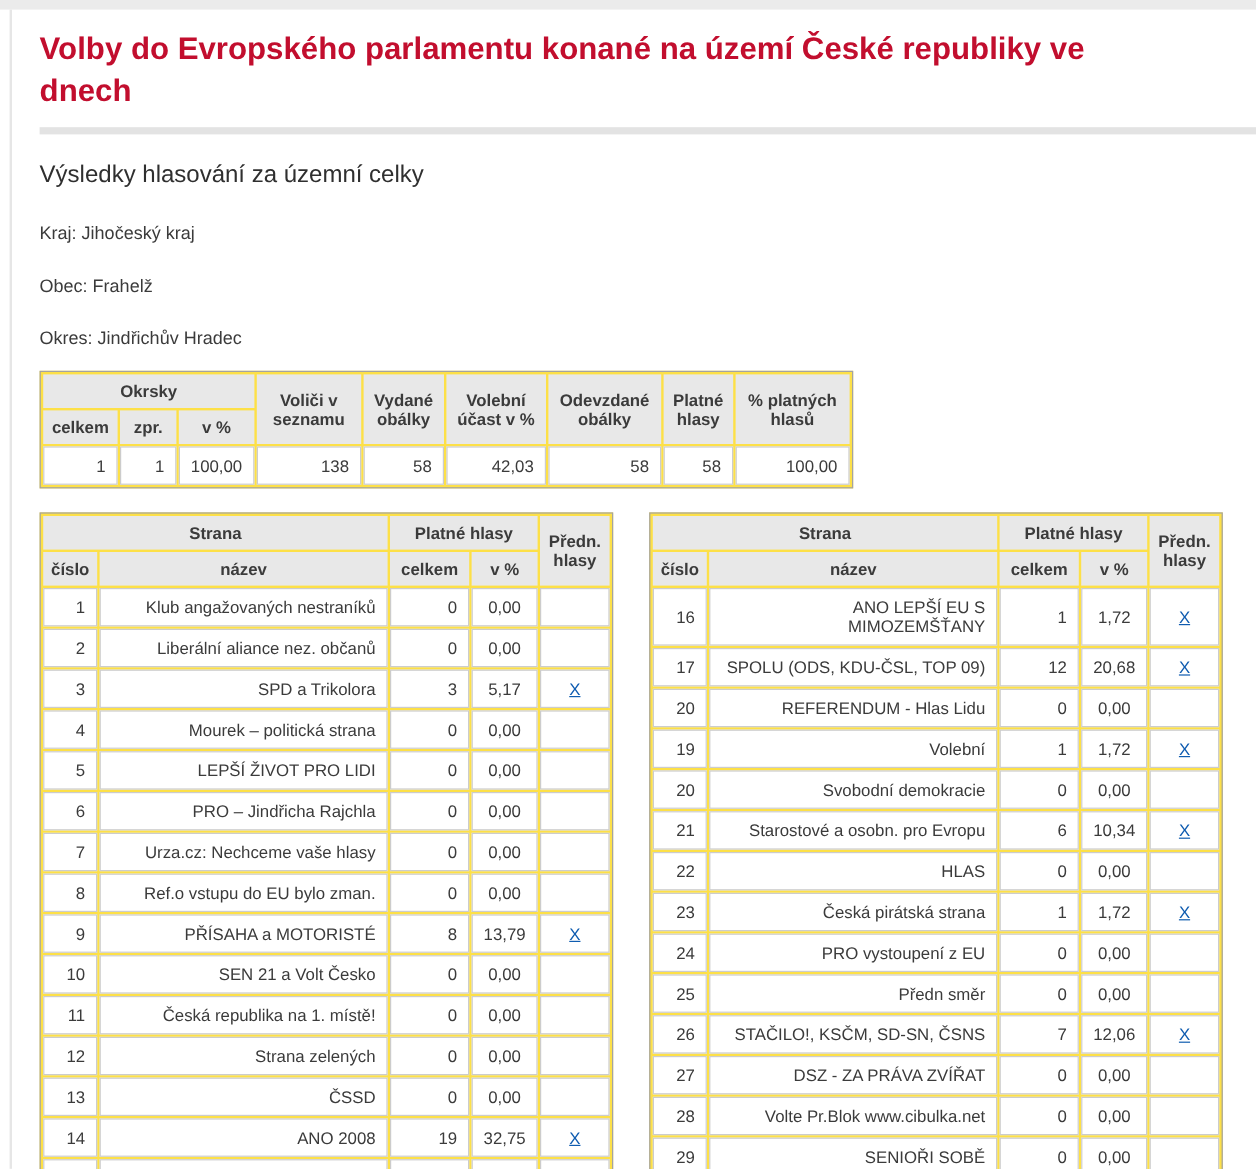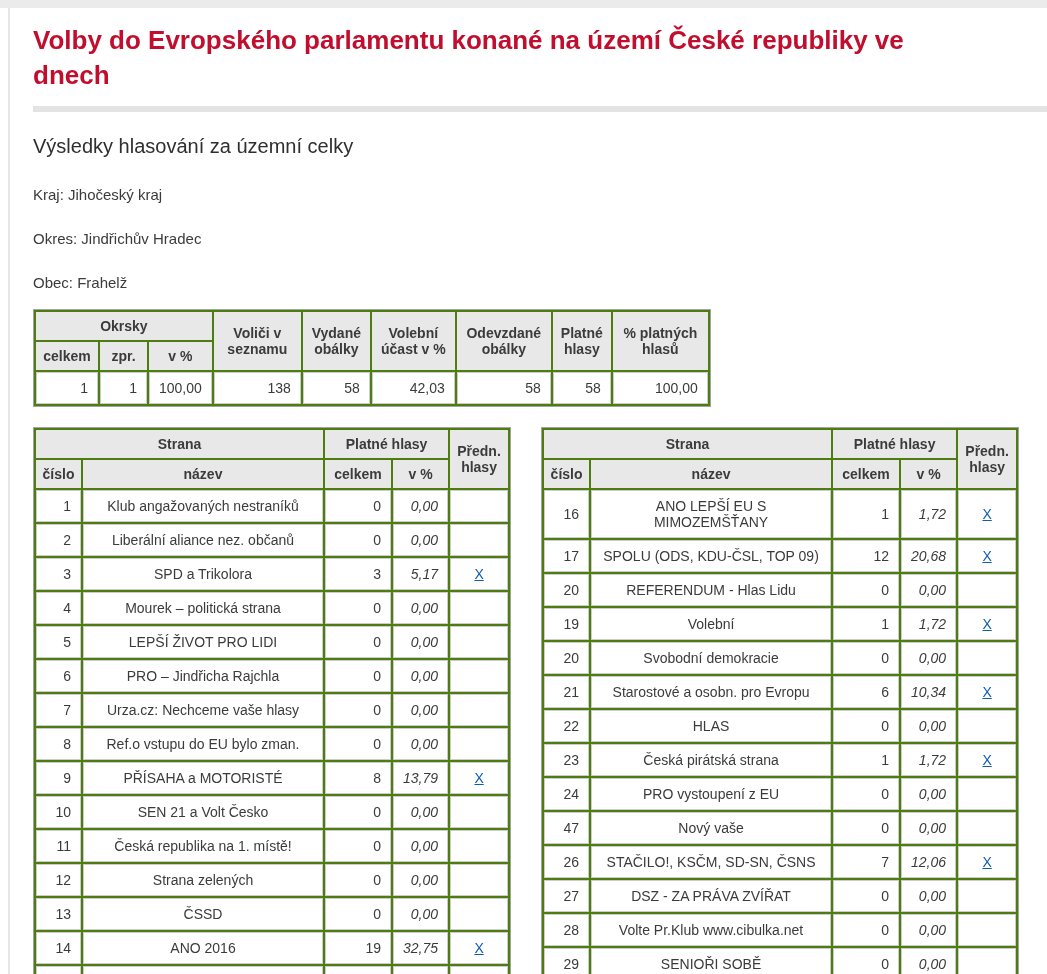--- a/index.html
+++ b/index.html
@@ -22,59 +22,59 @@
   .content{padding-left:33px;}
   .page-title{
     margin:15px 0 0;font-size:26px;line-height:35px;font-weight:700;color:var(--red);
     padding-right:60px;
   }
   .divider{height:6px;background:#e3e3e3;margin-top:13px;}
   .section-heading{font-size:20px;font-weight:400;color:#2f2f2f;margin:23px 0 16px;}
   .meta-line{font-size:15px;margin-top:27px;}
   .meta-line.first{margin-top:28px;}
 
-  table{border-collapse:separate;border-spacing:2px;border:1px solid var(--table-border);background:#4d7c0f;}
+  table{border-collapse:separate;border-spacing:2px;border:1px solid var(--table-border);background:#fde047;}
   th{
     background:var(--header-bg);font-size:14px;font-weight:700;text-align:center;
     vertical-align:middle;padding:6px 4px;color:var(--text);line-height:16px;
   }
   td{
     border:1px solid var(--cell-border);font-size:14px;color:var(--text);
     padding:7px 9px;line-height:16px;background:#fff;vertical-align:middle;
   }
   .summary-table{margin-top:18px;}
   .summary-table td{text-align:right;}
 
   .tables-row{display:flex;gap:30px;margin-top:20px;align-items:flex-start;}
   .party-table td.cell-num{text-align:right;}
-  .party-table td.cell-name{text-align:center;}
+  .party-table td.cell-name{text-align:right;}
   .party-table td.cell-total{text-align:right;}
-  .party-table td.cell-pct{text-align:right;font-style:italic;}
+  .party-table td.cell-pct{text-align:center;}
   .party-table td.cell-pref{text-align:center;padding:7px 4px;}
   a.pref-link{color:var(--link);text-decoration:underline;font-weight:400;}
 </style>
 </head>
 <body>
 
 <div class="top-strip"></div>
 <div class="left-line"></div>
 
 <div class="content">
 
   <h1 class="page-title">
     <span>Volby do Evropského parlamentu konané na území České republiky ve dnech</span><br>
   </h1>
 
   <div class="divider"></div>
 
   <h2 class="section-heading">Výsledky hlasování za územní celky</h2>
 
   <div class="meta-line first">Kraj: Jihočeský kraj</div>
+  <div class="meta-line">Obec: Frahelž</div>
   <div class="meta-line">Okres: Jindřichův Hradec</div>
-  <div class="meta-line">Obec: Frahelž</div>
 
   <table class="summary-table">
     <colgroup>
       <col style="width:62px">
         <col style="width:47px">
         <col style="width:56px">
       <col style="width:87px">
         <col style="width:67px">
         <col style="width:83px">
       <col style="width:94px">
@@ -222,21 +222,21 @@
   </tr>
           <tr>
     <td class="cell-num">13</td>
     <td class="cell-name">ČSSD</td>
     <td class="cell-total">0</td>
     <td class="cell-pct">0,00</td>
     <td class="cell-pref"></td>
   </tr>
           <tr>
     <td class="cell-num">14</td>
-    <td class="cell-name">ANO 2016</td>
+    <td class="cell-name">ANO 2008</td>
     <td class="cell-total">19</td>
     <td class="cell-pct">32,75</td>
     <td class="cell-pref"><a class="pref-link" href="#">X</a></td>
   </tr>
           <tr>
     <td class="cell-num">15</td>
     <td class="cell-name">ALIANCE ZA NEZÁVISLOST ČR</td>
     <td class="cell-total">0</td>
     <td class="cell-pct">0,00</td>
     <td class="cell-pref"></td>
@@ -323,43 +323,43 @@
     <td class="cell-pref"><a class="pref-link" href="#">X</a></td>
   </tr>
           <tr>
     <td class="cell-num">24</td>
     <td class="cell-name">PRO vystoupení z EU</td>
     <td class="cell-total">0</td>
     <td class="cell-pct">0,00</td>
     <td class="cell-pref"></td>
   </tr>
           <tr>
-    <td class="cell-num">47</td>
-    <td class="cell-name">Nový vaše</td>
+    <td class="cell-num">25</td>
+    <td class="cell-name">Předn směr</td>
     <td class="cell-total">0</td>
     <td class="cell-pct">0,00</td>
     <td class="cell-pref"></td>
   </tr>
           <tr>
     <td class="cell-num">26</td>
     <td class="cell-name">STAČILO!, KSČM, SD-SN, ČSNS</td>
     <td class="cell-total">7</td>
     <td class="cell-pct">12,06</td>
     <td class="cell-pref"><a class="pref-link" href="#">X</a></td>
   </tr>
           <tr>
     <td class="cell-num">27</td>
     <td class="cell-name">DSZ - ZA PRÁVA ZVÍŘAT</td>
     <td class="cell-total">0</td>
     <td class="cell-pct">0,00</td>
     <td class="cell-pref"></td>
   </tr>
           <tr>
     <td class="cell-num">28</td>
-    <td class="cell-name">Volte Pr.Klub www.cibulka.net</td>
+    <td class="cell-name">Volte Pr.Blok www.cibulka.net</td>
     <td class="cell-total">0</td>
     <td class="cell-pct">0,00</td>
     <td class="cell-pref"></td>
   </tr>
           <tr>
     <td class="cell-num">29</td>
     <td class="cell-name">SENIOŘI SOBĚ</td>
     <td class="cell-total">0</td>
     <td class="cell-pct">0,00</td>
     <td class="cell-pref"></td>

